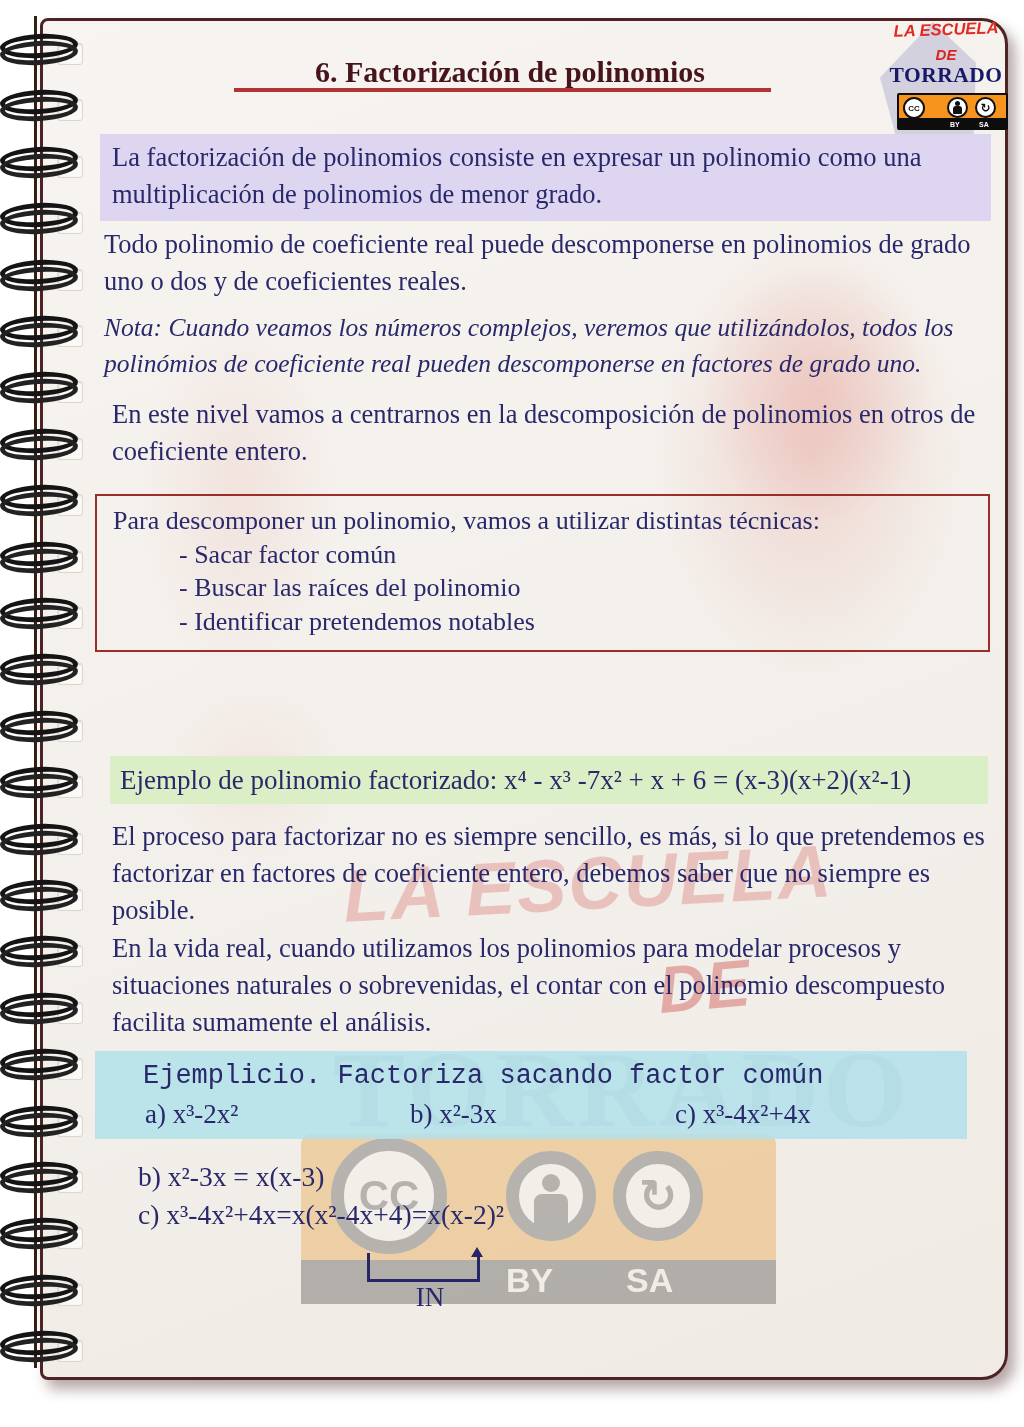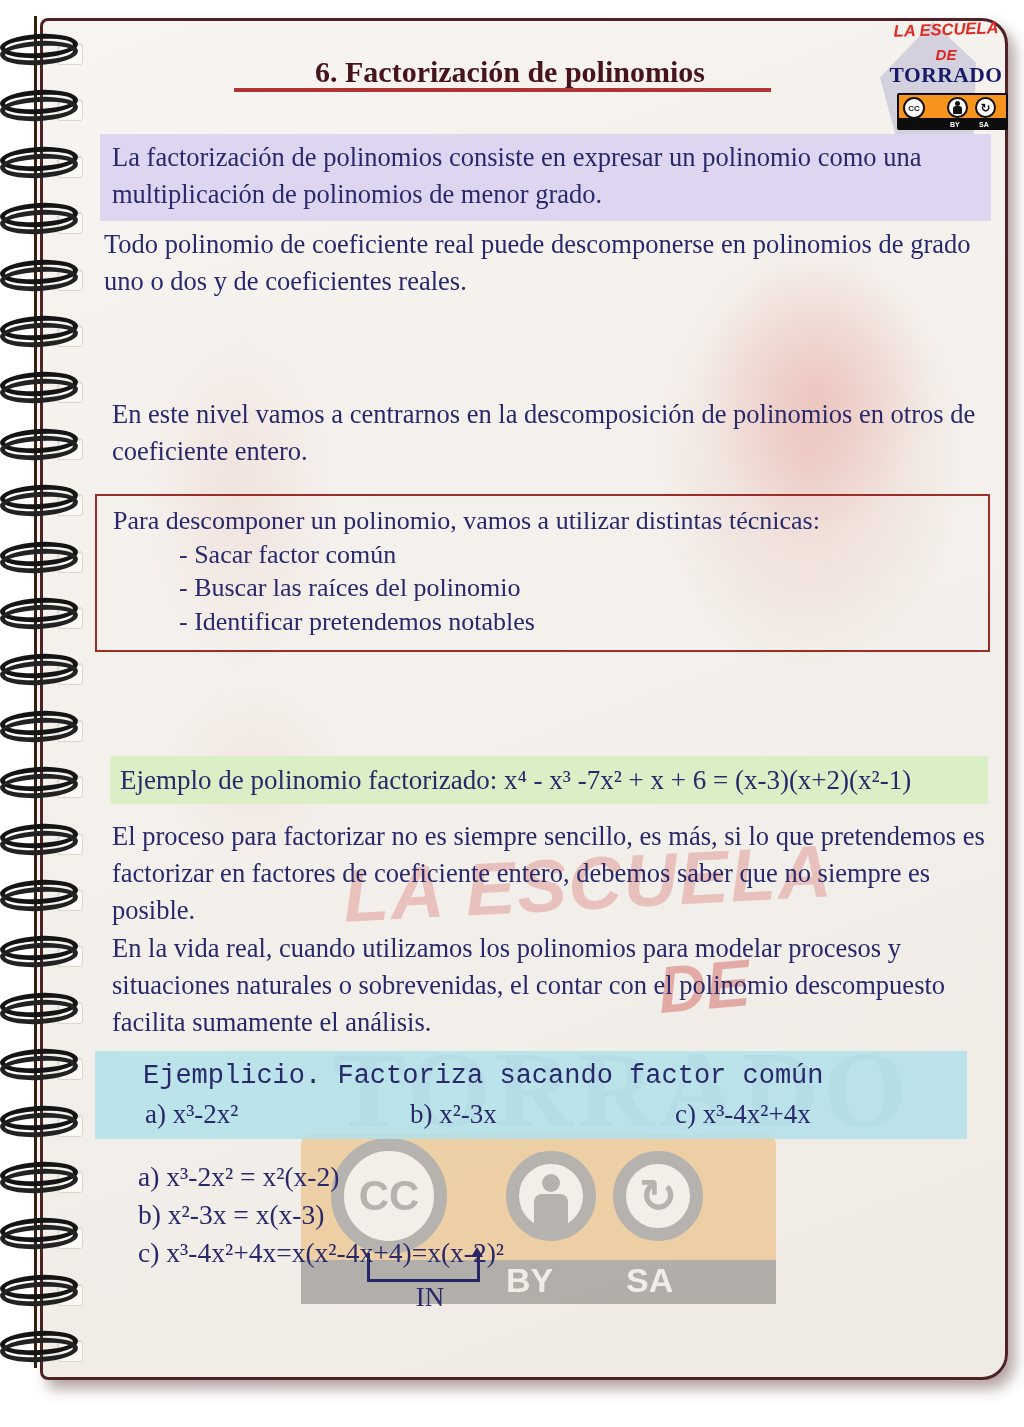--- a/index.html
+++ b/index.html
@@ -195,20 +195,21 @@
     </div>
     <div class="mini-circle" style="left:76px;top:2px;width:17px;height:17px;font-size:12px;">↻</div>
     <div class="mini-by" style="left:51px;">BY</div>
     <div class="mini-sa" style="left:80px;">SA</div>
   </div>
 
   <div id="intro-box" class="hl-box">La factorización de polinomios consiste en expresar un polinomio como una multiplicación de polinomios de menor grado.</div>
 
   <div id="para1" class="body-text">Todo polinomio de coeficiente real puede descomponerse en polinomios de grado uno o dos y de coeficientes reales.</div>
 
+  <div id="nota" class="body-text">Nota: Cuando veamos los números complejos, veremos que utilizándolos, todos los polinómios de coeficiente real pueden descomponerse en factores de grado uno.</div>
 
   <div id="para2" class="body-text">En este nivel vamos a centrarnos en la descomposición de polinomios en otros de coeficiente entero.</div>
 
   <div id="tech-box">
     <div>Para descomponer un polinomio, vamos a utilizar distintas técnicas:</div>
     <div class="tech-item">- Sacar factor común</div>
     <div class="tech-item">- Buscar las raíces del polinomio</div>
     <div class="tech-item">- Identificar pretendemos notables</div>
   </div>
 
@@ -219,21 +220,20 @@
   <div id="para4" class="body-text">En la vida real, cuando utilizamos los polinomios para modelar procesos y situaciones naturales o sobrevenidas, el contar con el polinomio descompuesto facilita sumamente el análisis.</div>
 
   <div id="exercise-box">
     <div id="exercise-heading">Ejemplicio. Factoriza sacando factor común</div>
     <div class="ex-item" style="left:50px;">a) x³-2x²</div>
     <div class="ex-item" style="left:315px;">b) x²-3x</div>
     <div class="ex-item" style="left:580px;">c) x³-4x²+4x</div>
   </div>
 
   <div id="solutions">
-    <div>a) x³-2x² = x²(x-2)</div>
     <div>b) x²-3x = x(x-3)</div>
     <div>c) x³-4x²+4x=x(x²-4x+4)=x(x-2)²</div>
   </div>
 
   <div class="brk" style="left:367px;top:1253px;width:3px;height:29px;"></div>
   <div class="brk" style="left:367px;top:1279px;width:113px;height:3px;"></div>
   <div class="brk" style="left:477px;top:1256px;width:3px;height:26px;"></div>
   <div id="brk-arrow"></div>
   <div id="in-label">IN</div>
 

